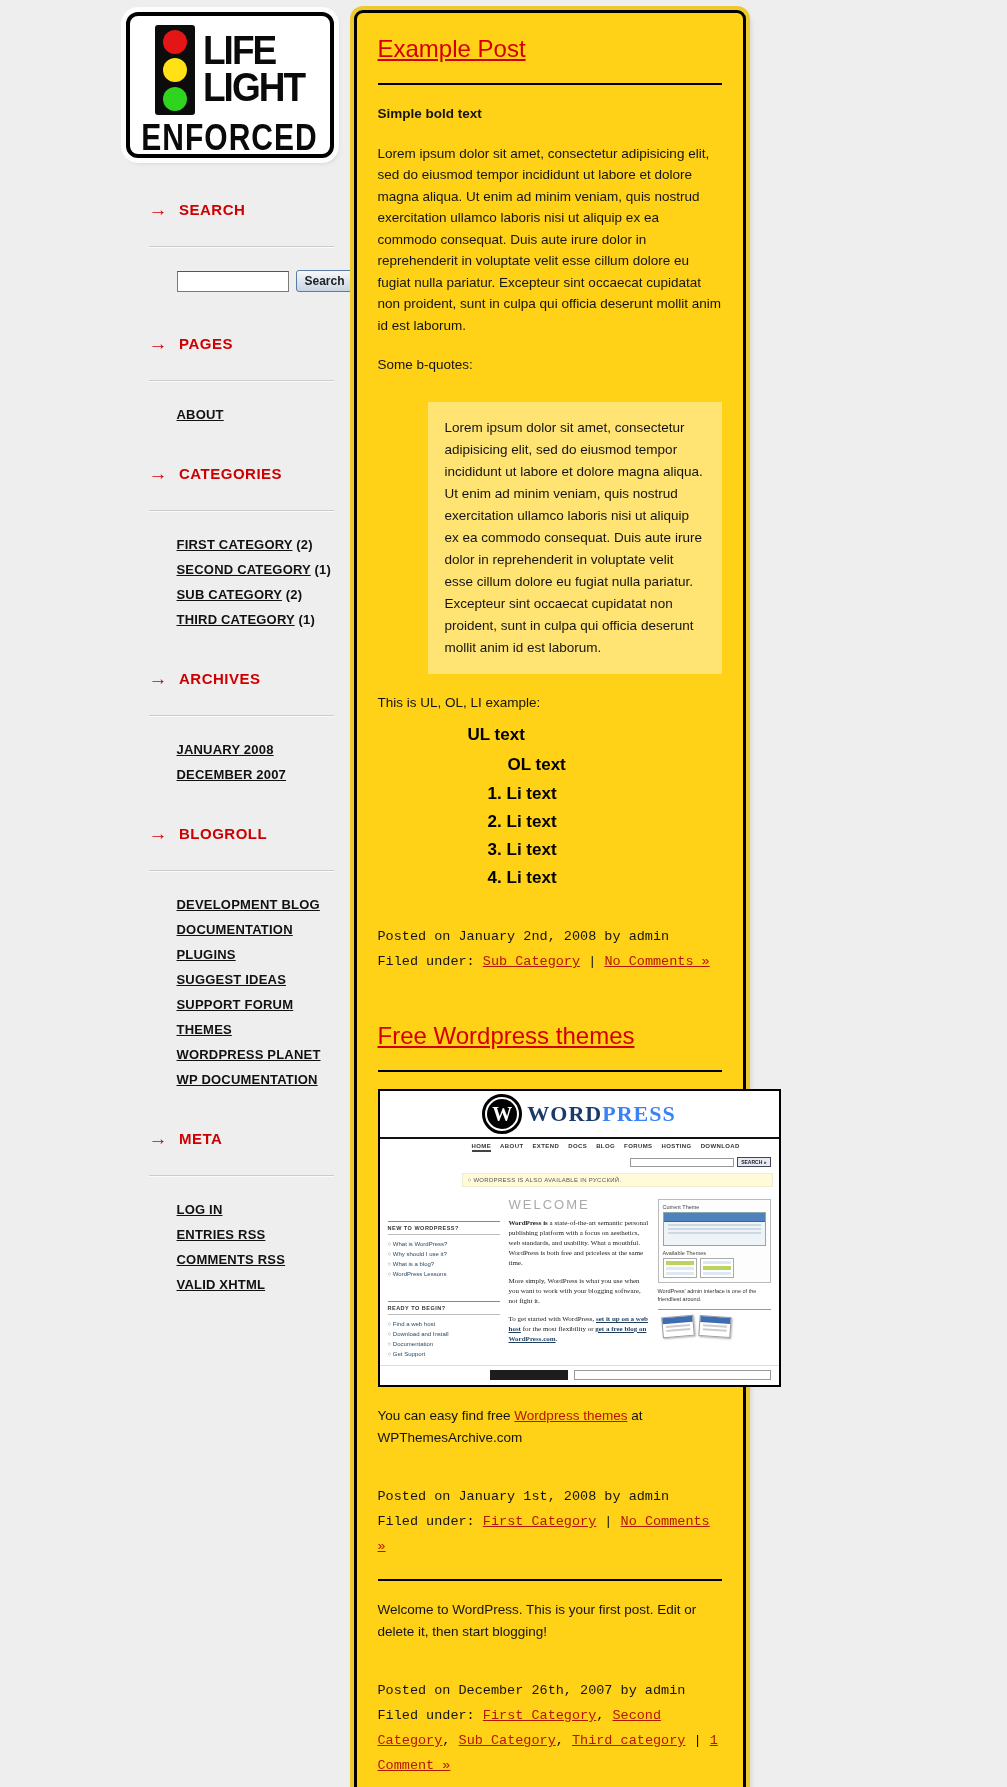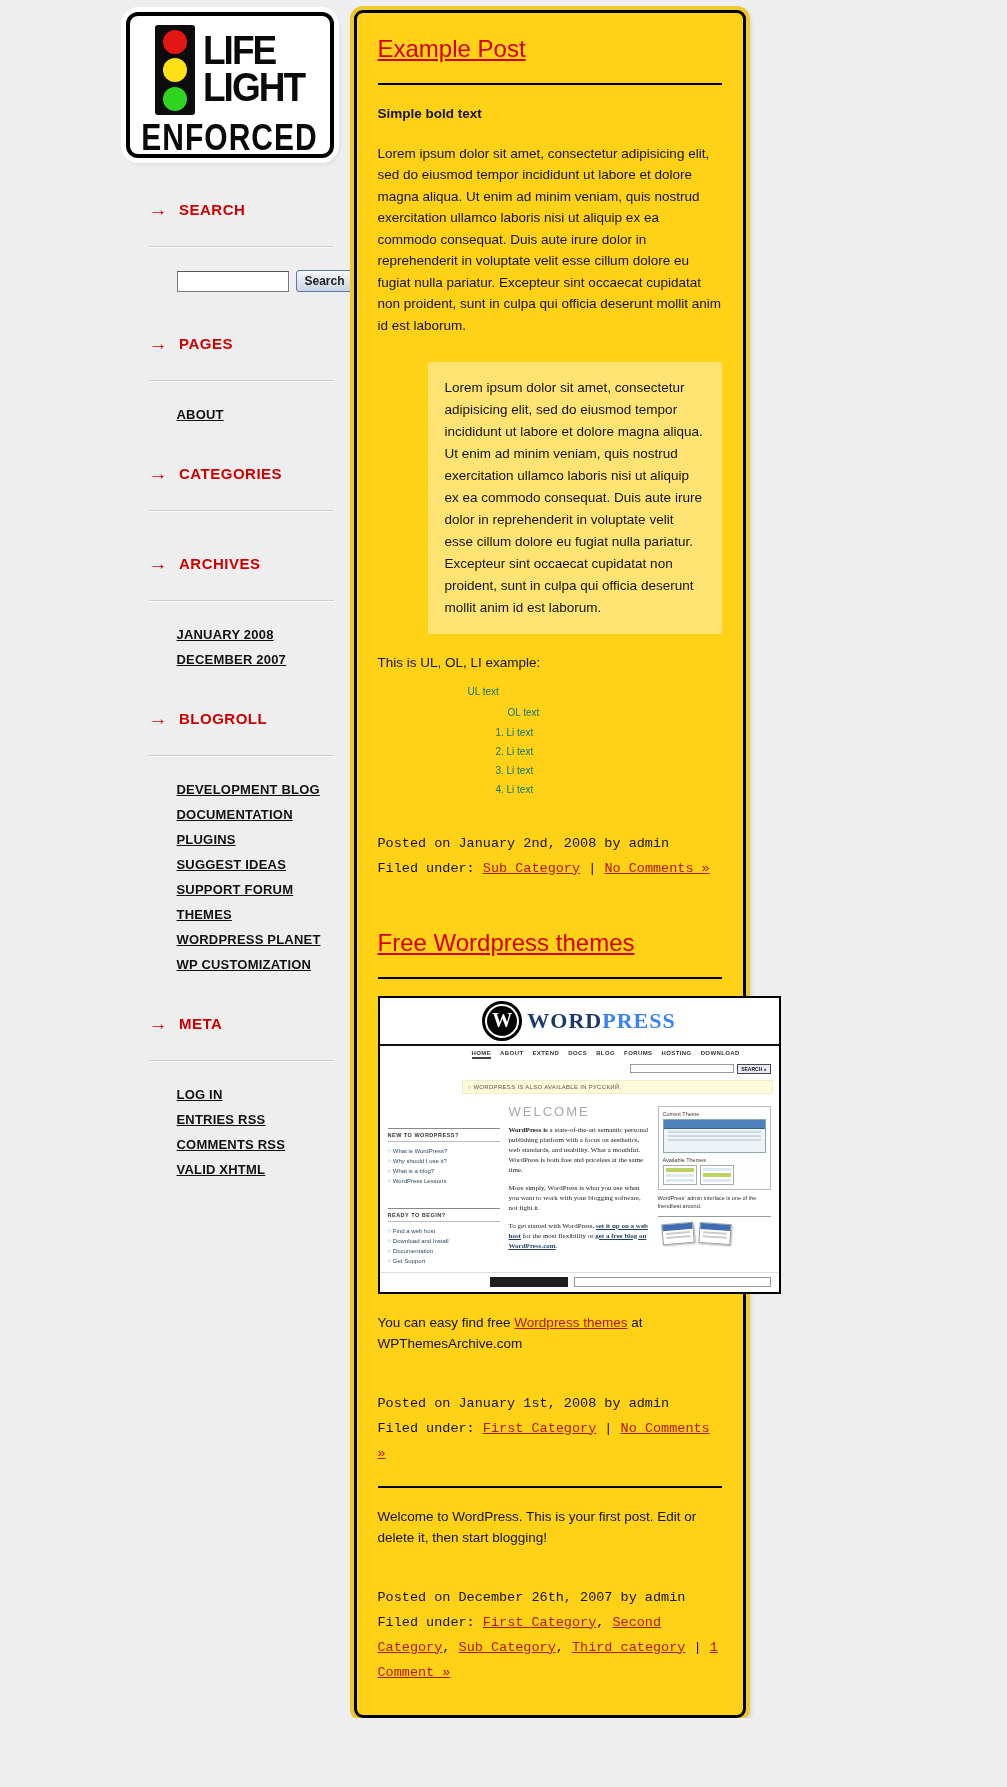--- a/index.html
+++ b/index.html
@@ -58,21 +58,21 @@
     padding: 16px 21px 30px;
   }
   .post-title { margin: 6px 0 0; font-weight: 400; font-size: 24px; }
   .post-title a { color: #d40000; text-decoration: underline; }
   .post-title.later { margin-top: 48px; }
   .post-rule { border: none; border-top: 2px solid #000; margin: 20px 0 0; }
   .content p { font-size: 13.5px; line-height: 21.5px; margin: 18px 0 0; color: #141414; }
   .intro-bold { font-weight: bold; font-size: 13px; }
   blockquote.bq { background: #ffe373; margin: 26px 0 0 50px; padding: 15px 17px;
                   font-size: 13.5px; line-height: 22px; color: #141414; }
-  .demo-list { margin: 12px 0 0 90px; font-size: 10px; color: #0f766e; }
+  .demo-list { margin: 12px 0 0 90px; font-size: 17px; color: #000000; font-weight: bold; }
   .ul-line { margin-top: 10px; }
   .ol-line { margin: 10px 0 0 40px; }
   .demo-list ol { margin: 9px 0 0 15px; padding: 0 0 0 24px; }
   .demo-list ol li { margin-bottom: 8px; }
   .post-meta { margin-top: 36px; font-size: 13.5px; line-height: 25px; color: #141414; font-family: Liberation Mono, monospace; }
   .post-meta a { color: #b51700; text-decoration: underline; }
 
   
   .wp-shot { width: 403px; background: #fff; border: 2px solid #000; margin: 17px 0 0;
              font-family: "Liberation Sans", sans-serif; color: #222; overflow: hidden; }
@@ -181,20 +181,26 @@
           <li><a>ABOUT</a></li>
         </ul>
       </div>
 
       <div class="sb-sec">
         <h3 class="sb-head">
           <span class="arrow">→</span>
           <span>CATEGORIES</span>
         </h3>
         <hr class="sb-rule">
+        <ul class="sb-links">
+          <li><a>FIRST CATEGORY</a> <span class="sb-count">(2)</span></li>
+          <li><a>SECOND CATEGORY</a> <span class="sb-count">(1)</span></li>
+          <li><a>SUB CATEGORY</a> <span class="sb-count">(2)</span></li>
+          <li><a>THIRD CATEGORY</a> <span class="sb-count">(1)</span></li>
+        </ul>
       </div>
 
       <div class="sb-sec">
         <h3 class="sb-head">
           <span class="arrow">→</span>
           <span>ARCHIVES</span>
         </h3>
         <hr class="sb-rule">
         <ul class="sb-links">
           <li><a>JANUARY 2008</a></li>
@@ -209,21 +215,21 @@
         </h3>
         <hr class="sb-rule">
         <ul class="sb-links">
           <li><a>DEVELOPMENT BLOG</a></li>
           <li><a>DOCUMENTATION</a></li>
           <li><a>PLUGINS</a></li>
           <li><a>SUGGEST IDEAS</a></li>
           <li><a>SUPPORT FORUM</a></li>
           <li><a>THEMES</a></li>
           <li><a>WORDPRESS PLANET</a></li>
-          <li><a>WP CUSTOMIZATION</a></li>
+          <li><a>WP DOCUMENTATION</a></li>
         </ul>
       </div>
 
       <div class="sb-sec">
         <h3 class="sb-head">
           <span class="arrow">→</span>
           <span>META</span>
         </h3>
         <hr class="sb-rule">
         <ul class="sb-links">
@@ -236,20 +242,21 @@
     </aside>
 
     <main class="content">
 
       <h2 class="post-title">
         <a>Example Post</a>
       </h2>
       <hr class="post-rule">
       <p class="intro-bold">Simple bold text</p>
       <p>Lorem ipsum dolor sit amet, consectetur adipisicing elit, sed do eiusmod tempor incididunt ut labore et dolore magna aliqua. Ut enim ad minim veniam, quis nostrud exercitation ullamco laboris nisi ut aliquip ex ea commodo consequat. Duis aute irure dolor in reprehenderit in voluptate velit esse cillum dolore eu fugiat nulla pariatur. Excepteur sint occaecat cupidatat non proident, sunt in culpa qui officia deserunt mollit anim id est laborum.</p>
+      <p>Some b-quotes:</p>
       <blockquote class="bq">Lorem ipsum dolor sit amet, consectetur adipisicing elit, sed do eiusmod tempor incididunt ut labore et dolore magna aliqua. Ut enim ad minim veniam, quis nostrud exercitation ullamco laboris nisi ut aliquip ex ea commodo consequat. Duis aute irure dolor in reprehenderit in voluptate velit esse cillum dolore eu fugiat nulla pariatur. Excepteur sint occaecat cupidatat non proident, sunt in culpa qui officia deserunt mollit anim id est laborum.</blockquote>
       <p>This is UL, OL, LI example:</p>
       <div class="demo-list">
         <div class="ul-line">UL text</div>
         <div class="ol-line">OL text</div>
         <ol>
           <li>Li text</li>
           <li>Li text</li>
           <li>Li text</li>
           <li>Li text</li>

